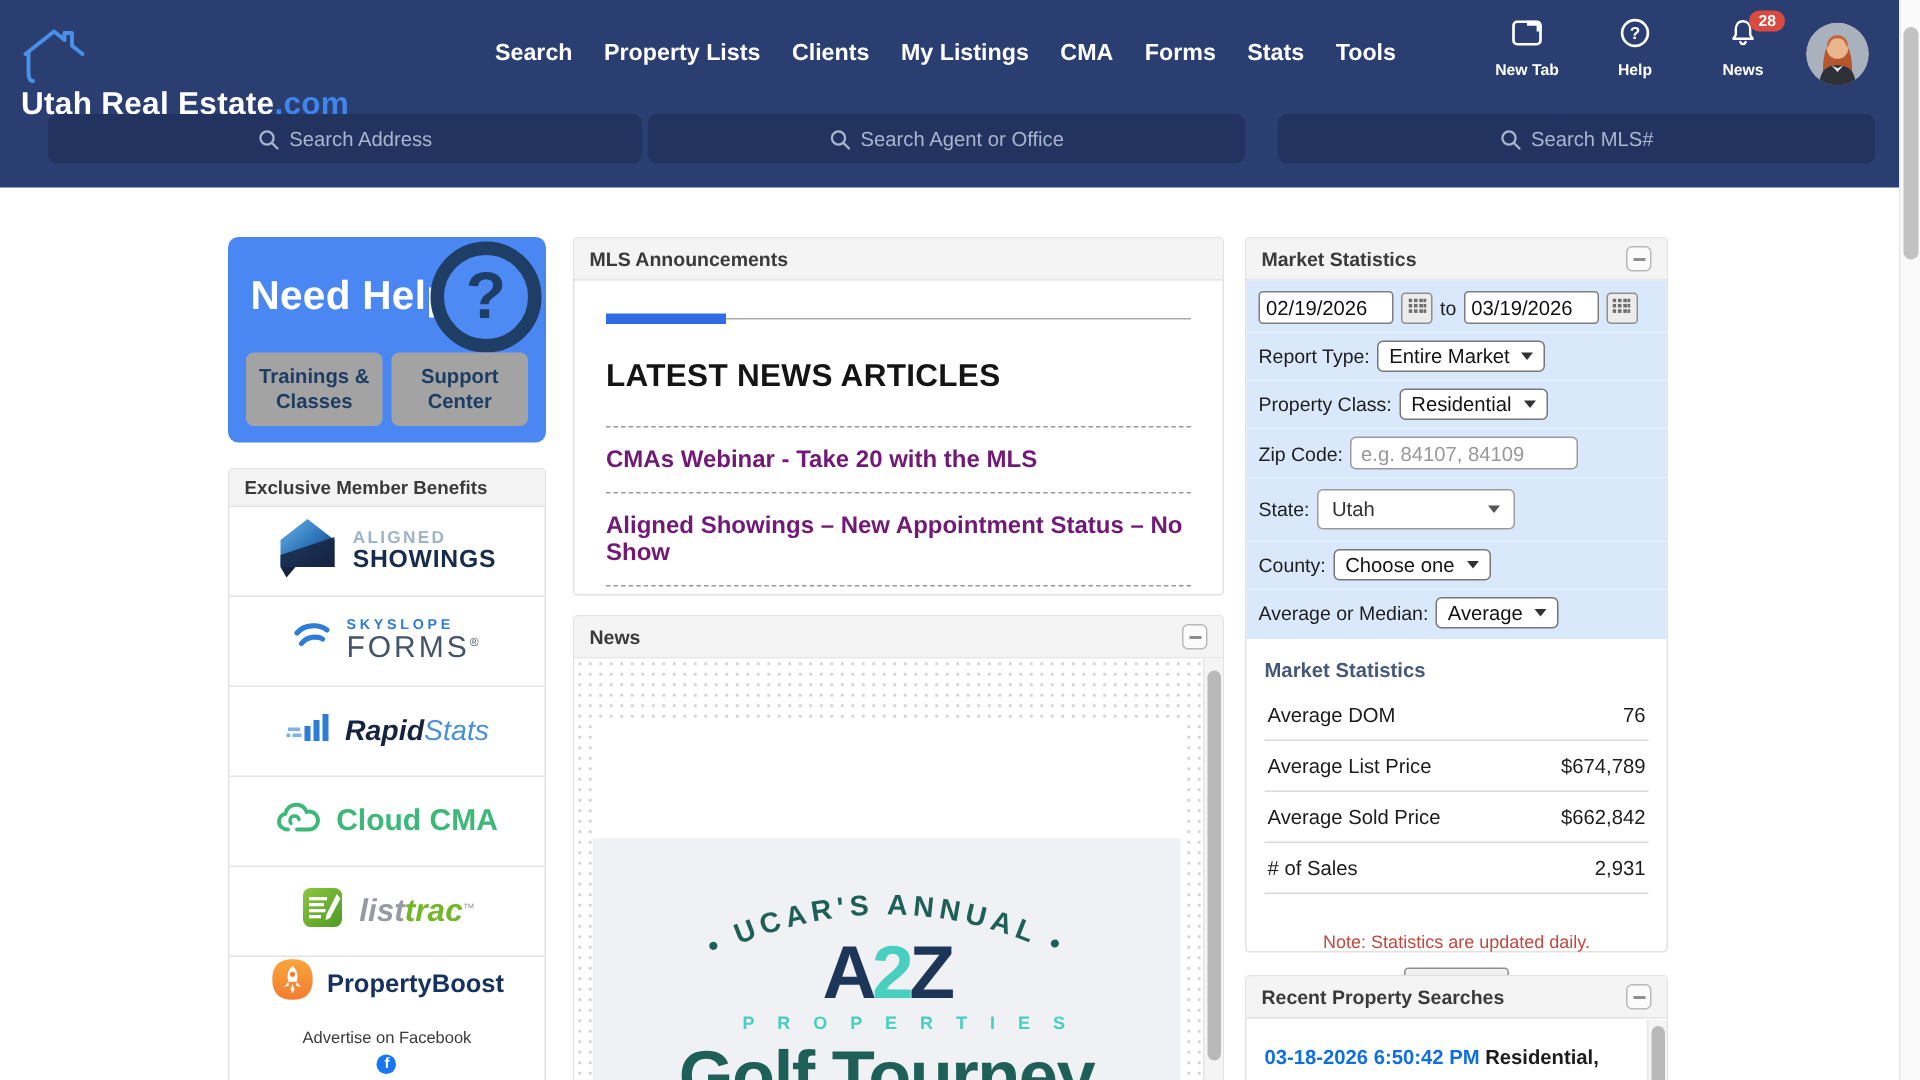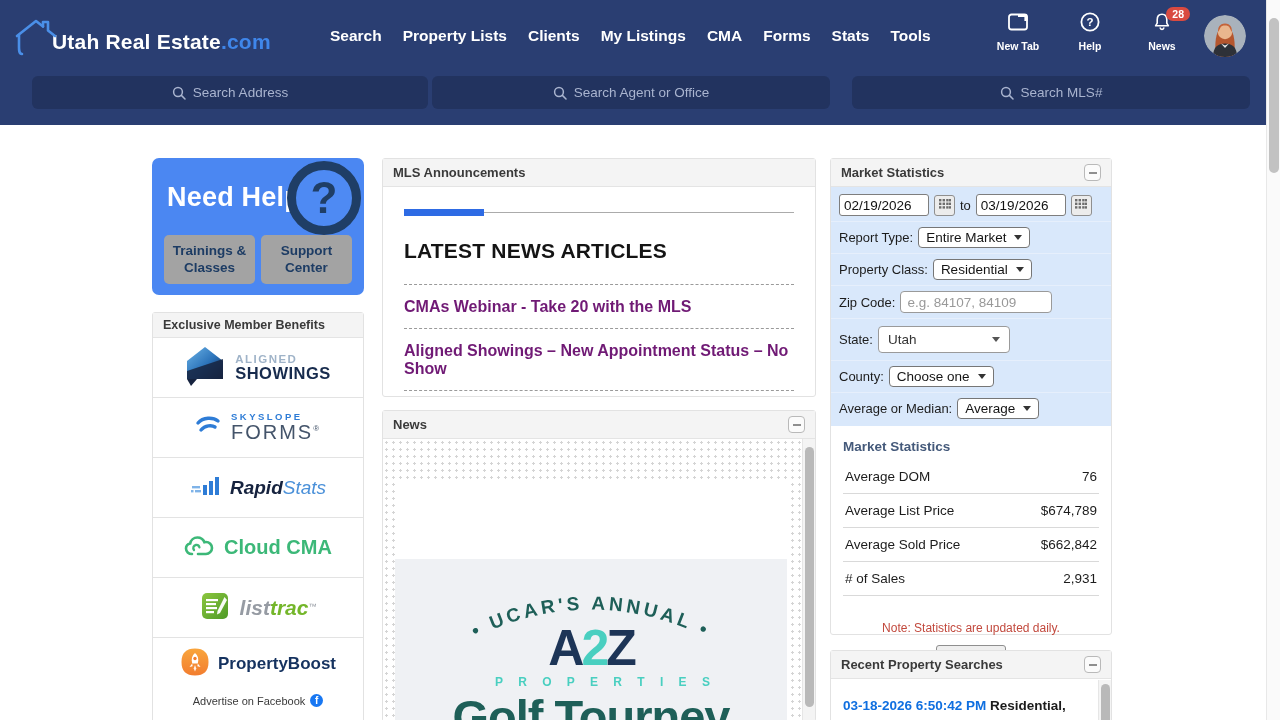--- a/index.html
+++ b/index.html
@@ -2,21 +2,21 @@
 <html><head>
 <meta charset="utf-8">
 <style>
   * { margin:0; padding:0; box-sizing:border-box; }
   html,body { width:1280px; height:720px; overflow:hidden; }
   body { font-family:"Liberation Sans", sans-serif; background:#fff; }
   #stage { position:relative; width:1280px; height:720px; overflow:hidden; background:#fff; }
 
   
   .header { position:absolute; left:0; top:0; width:1280px; height:125px; background:#2a3e72; }
-  .brand { position:absolute; left:14px; top:14px; height:44px; display:flex; align-items:flex-end; cursor:pointer; }
+  .brand { position:absolute; left:14px; top:14px; height:44px; display:flex; cursor:pointer;flex-direction:column; }
   .brand-house { position:relative; top:3px; margin-right:-6px; }
   .brand-text { font-size:21px; font-weight:700; color:#fff; letter-spacing:.2px; line-height:1; padding-bottom:6px; }
   .brand-tld { color:#3f86ea; }
   .nav { position:absolute; left:330px; top:0; height:72px; display:flex; align-items:center; gap:21px; }
   .nav-item { color:#fff; font-size:15.5px; font-weight:700; cursor:pointer; white-space:nowrap; }
   .nav-actions { position:absolute; right:92px; top:12px; display:flex; gap:20px; }
   .action { display:flex; flex-direction:column; align-items:center; gap:4px; cursor:pointer; position:relative; width:52px; }
   .action-label { color:#fff; font-size:10.5px; font-weight:700; white-space:nowrap; }
   .badge { position:absolute; top:-5px; right:-2px; background:#d94a40; color:#fff; font-size:10.5px; font-weight:700;
            padding:1px 6px; border-radius:9px; }
@@ -56,21 +56,21 @@
   .sky-top { color:#2e7cd6; font-size:9.5px; letter-spacing:2.5px; font-weight:700; text-align:center; }
   .sky-bot { color:#44546a; font-size:20px; letter-spacing:2px; font-weight:500; }
   .sky-reg { font-size:8px; vertical-align:super; }
   .rapid-1 { color:#16233f; font-size:19px; font-weight:800; font-style:italic; }
   .rapid-2 { color:#4a90d9; font-size:19px; font-style:italic; font-weight:500; }
   .cloud-label { color:#3cb878; font-size:20px; font-weight:600; }
   .lt-1 { color:#969ba3; font-size:21px; font-weight:800; font-style:italic; }
   .lt-2 { color:#74b62a; font-size:21px; font-weight:800; font-style:italic; }
   .lt-tm { color:#969ba3; font-size:8px; vertical-align:super; }
   .pb-label { color:#15325f; font-size:17px; font-weight:800; }
-  .pb-sub { display:flex; align-items:center; justify-content:center; gap:5px; font-size:11px; color:#3a3a3a; margin-top:3px; }
+  .pb-sub { display:flex; align-items:center; justify-content:center; gap:5px; font-size:11px; color:#3a3a3a; margin-top:3px;flex-direction:column; }
   .fb-circle { width:13px; height:13px; border-radius:50%; background:#1877f2; color:#fff; font-size:10px; font-weight:700;
                display:flex; align-items:center; justify-content:center; line-height:1; }
 
   
   .announcements { left:382px; top:158px; width:434px; height:239px; }
   .ann-body { padding:22px 21px 0 21px; }
   .progress { position:relative; height:8px; margin-bottom:22px; }
   .progress .track { position:absolute; left:0; right:0; top:3px; height:1px; background:#ababab; }
   .progress .fill { position:absolute; left:0; top:0; width:80px; height:7px; background:#2e6be4; }
   .ann-heading { font-size:21px; font-weight:800; color:#141414; letter-spacing:.2px; margin-bottom:21px; }

